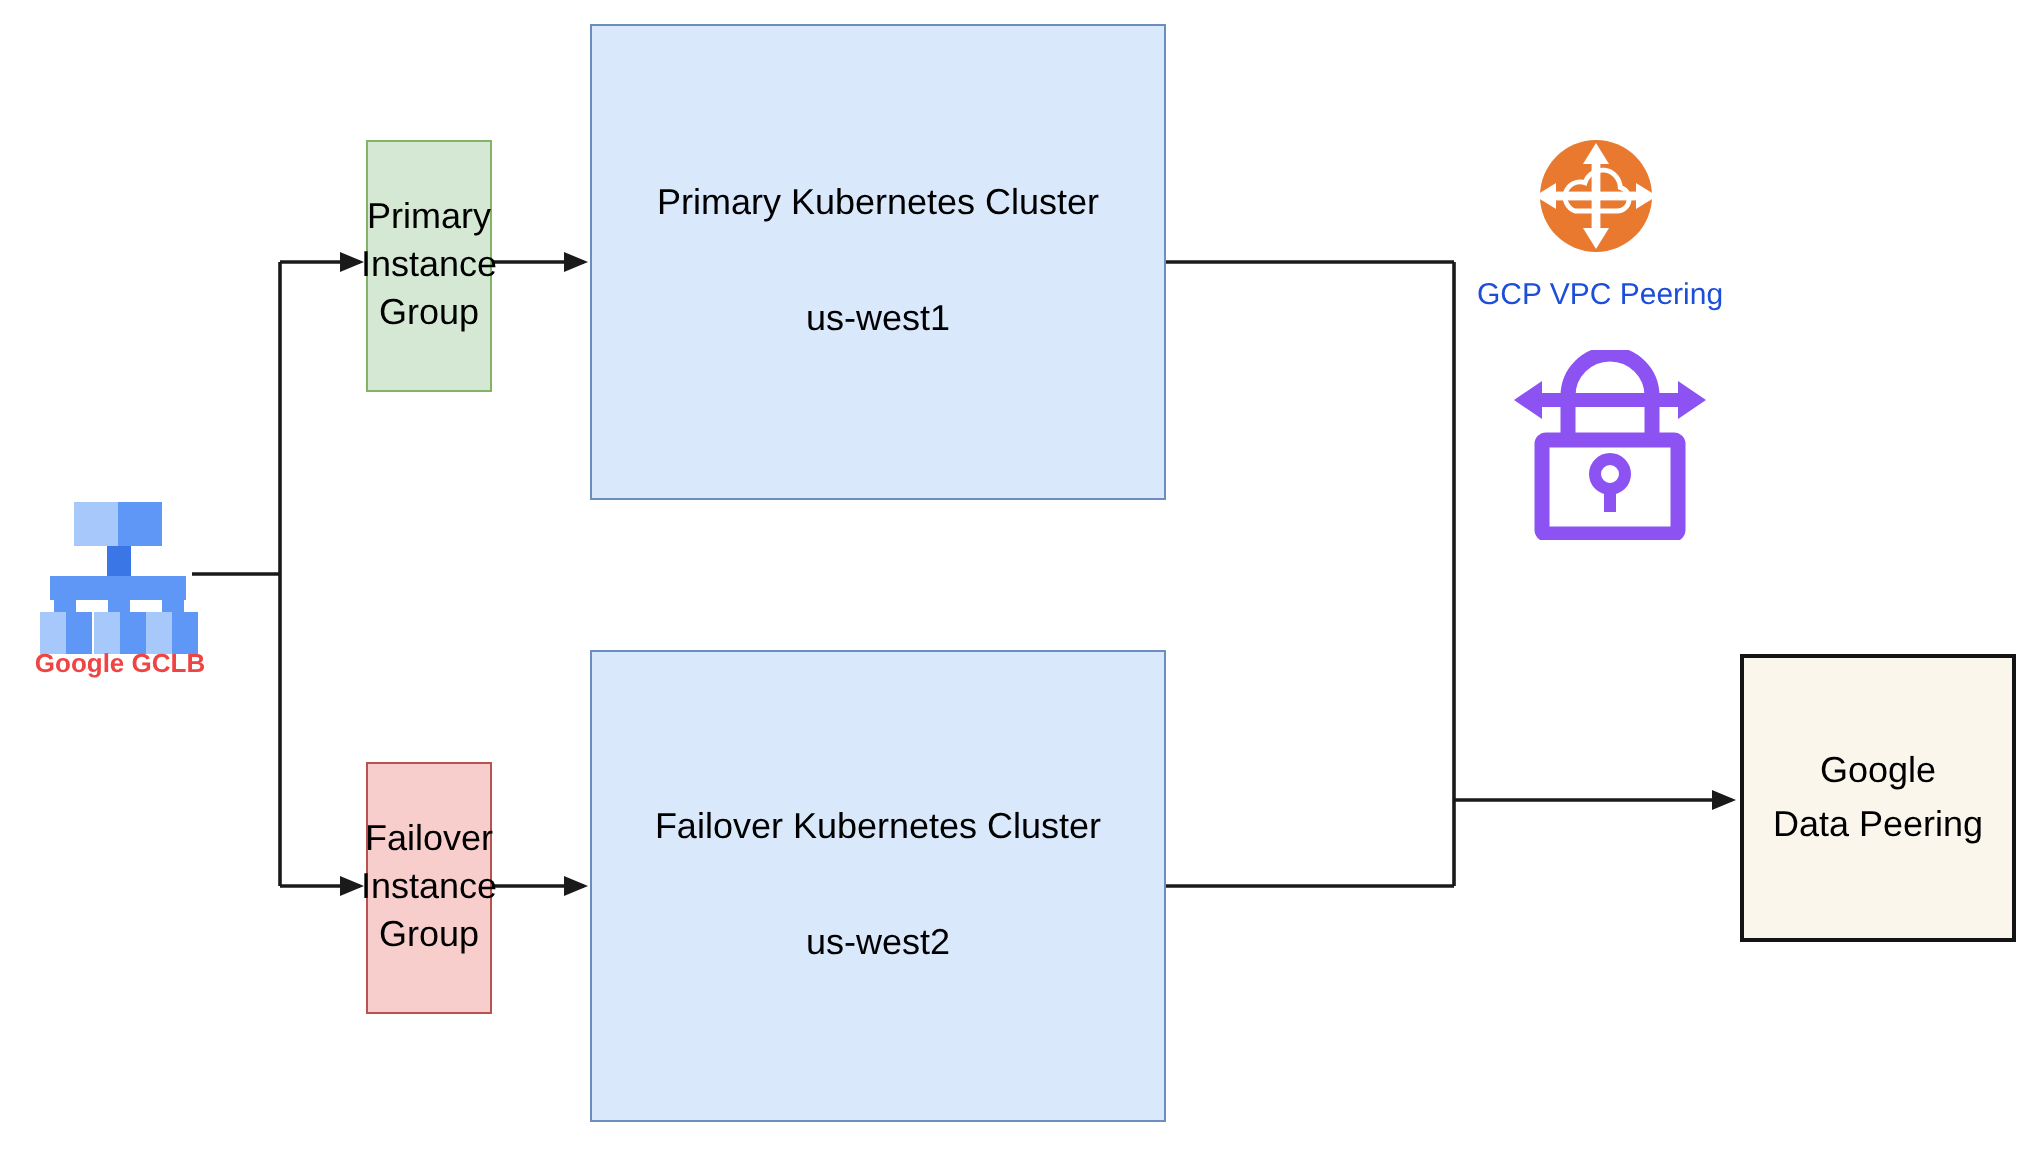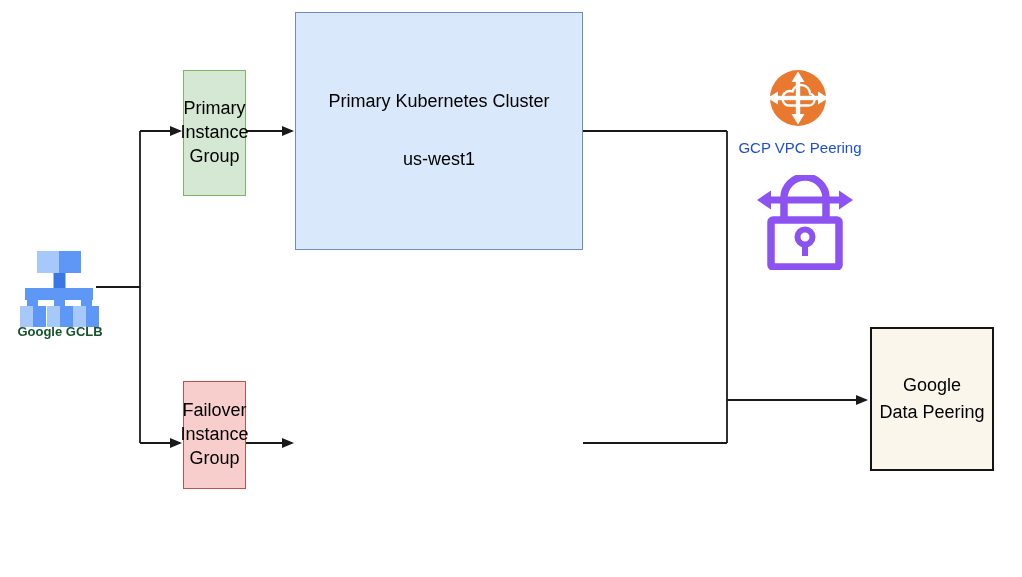--- a/index.html
+++ b/index.html
@@ -39,21 +39,21 @@
   .box.red   { background: #f8cecc; border: 1.5px solid #b85450; }
   .box.blue  { background: #dae8fc; border: 1.5px solid #6c8ebf; }
   .box.beige { background: #faf6ec; border: 2px solid #141414; }
 
   .cluster-box { gap: 34px; }
   .beige-lines { line-height: 1.5; }
 
   .gclb-label {
     font-size: 13px;
     font-weight: bold;
-    color: #14532d;
+    color: #ef4444;
     text-align: center;
     white-space: nowrap;
   }
 
   .vpc-label {
     font-size: 15px;
     color: #1d4ed8;
     text-align: center;
     white-space: nowrap;
   }
@@ -100,29 +100,33 @@
     <rect x="40" y="55" width="13" height="21" fill="#5e97f6"></rect>
     <rect x="53" y="55" width="13" height="21" fill="#a6c8fa"></rect>
     <rect x="66" y="55" width="13" height="21" fill="#5e97f6"></rect>
   </svg>
   <div class="abs gclb-label" style="left:0px; top:324px; width:120px;">Google GCLB</div>
 
   <div class="abs box green" style="left:183px; top:70px; width:63px; height:126px;">
     <span>Primary Instance Group</span>
   </div>
 
-  <div class="abs box red" style="left:183px; top:381px; width:63px; height:108px;">
+  <div class="abs box red" style="left:183px; top:381px; width:63px; height:126px;">
     <span>Failover Instance Group</span>
   </div>
 
   <div class="abs box blue cluster-box" style="left:295px; top:12px; width:288px; height:238px;">
     <span>Primary Kubernetes Cluster</span>
     <span>us-west1</span>
   </div>
 
+  <div class="abs box blue cluster-box" style="left:295px; top:325px; width:288px; height:236px;">
+    <span>Failover Kubernetes Cluster</span>
+    <span>us-west2</span>
+  </div>
 
   <svg class="abs" style="left:765px; top:68px;" width="66" height="60" viewBox="0 0 66 60" xmlns="http://www.w3.org/2000/svg">
     <circle cx="33" cy="30" r="28" fill="#e8792f"></circle>
     <path d="M22.5,37.5 h21 a6,6 0 0 0 1.6,-11.8 a9,9 0 0 0 -17.6,-2.3 A5.8,5.8 0 0 0 22.5,37.5 z" fill="none" stroke="#ffffff" stroke-width="2.4"></path>
     <rect x="30.8" y="12" width="4.4" height="36" fill="#ffffff"></rect>
     <polygon points="33,3.5 26.5,14 39.5,14" fill="#ffffff"></polygon>
     <polygon points="33,56.5 26.5,46 39.5,46" fill="#ffffff"></polygon>
     <rect x="11" y="27.8" width="44" height="4.4" fill="#ffffff"></rect>
     <polygon points="2.5,30 13,23.5 13,36.5" fill="#ffffff"></polygon>
     <polygon points="63.5,30 53,23.5 53,36.5" fill="#ffffff"></polygon>
@@ -133,18 +137,18 @@
     <path d="M27,46 V23 a21,21 0 0 1 42,0 V46" fill="none" stroke="#8d53f2" stroke-width="7.5"></path>
     <rect x="14" y="45" width="68" height="47" rx="2" fill="#ffffff" stroke="#8d53f2" stroke-width="7.5"></rect>
     <circle cx="48" cy="62" r="7.5" fill="none" stroke="#8d53f2" stroke-width="6"></circle>
     <line x1="48" y1="69.5" x2="48" y2="81" stroke="#8d53f2" stroke-width="6"></line>
     <rect x="10" y="21.5" width="76" height="7" fill="#8d53f2"></rect>
     <polygon points="0,25 14,15.5 14,34.5" fill="#8d53f2"></polygon>
     <polygon points="96,25 82,15.5 82,34.5" fill="#8d53f2"></polygon>
   </svg>
 
 
-  <div class="abs box beige beige-lines" style="left:870px; top:327px; width:124px; height:144px;">
+  <div class="abs box beige beige-lines" style="left:870px; top:327px; width:138px; height:144px;">
     <span>Google</span>
     <span>Data Peering</span>
   </div>
 
 </div>
 
 </body></html>

